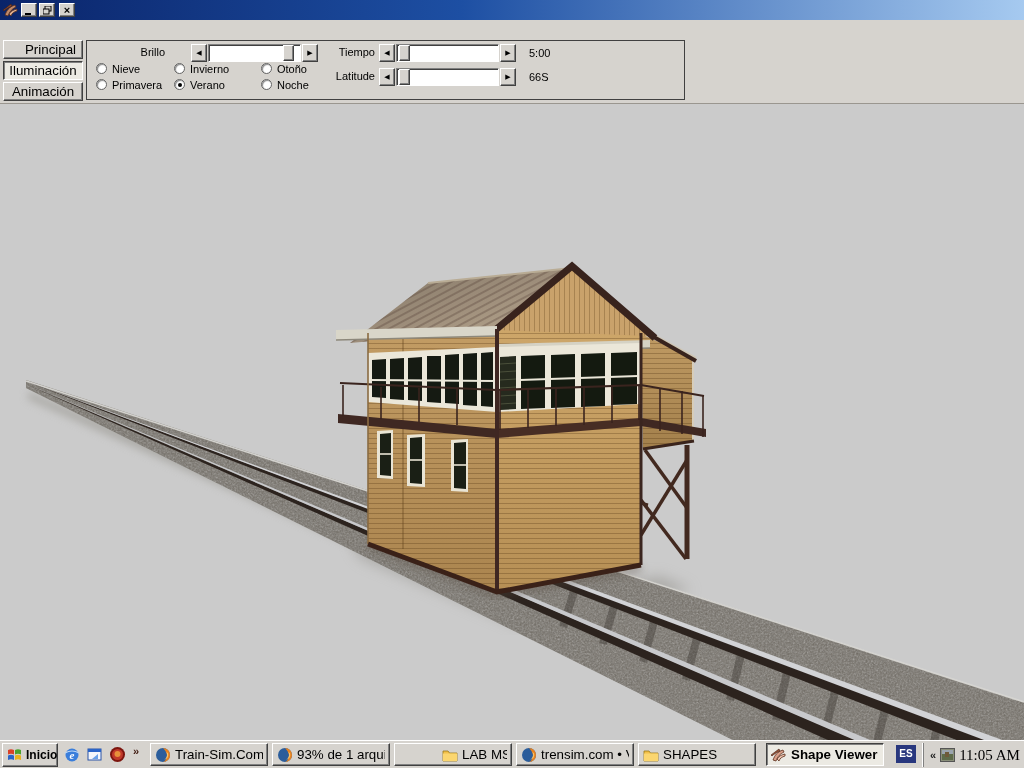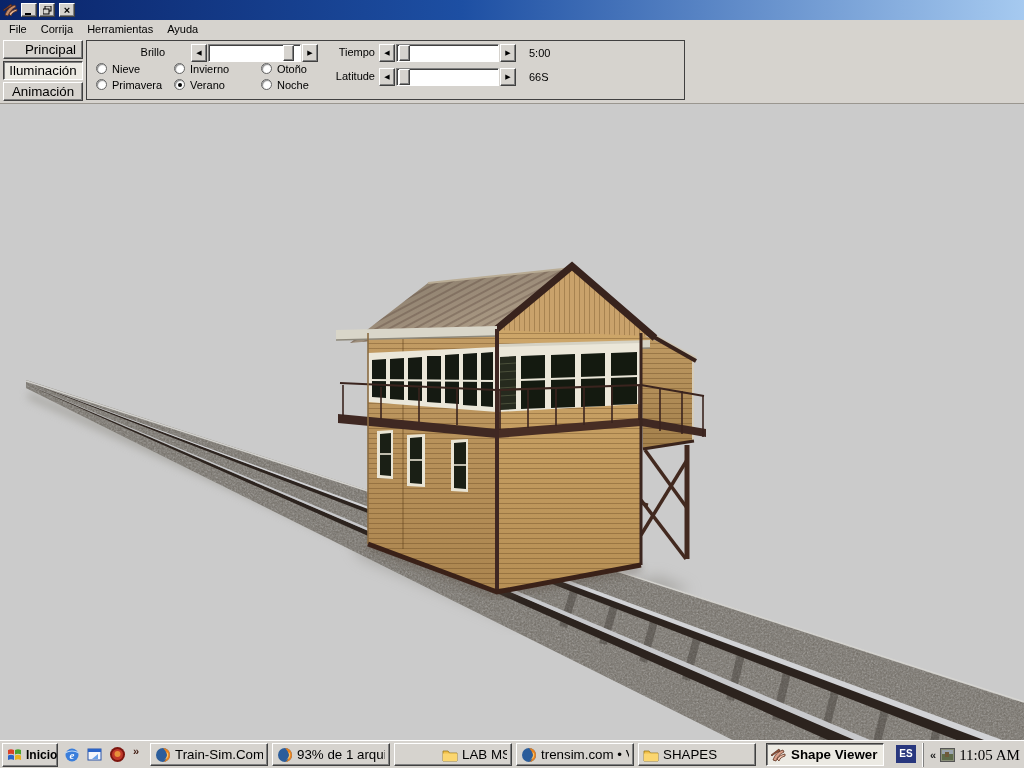--- a/index.html
+++ b/index.html
@@ -75,26 +75,20 @@
       </span>
     <span class="winbtn raised">
         <svg width="9" height="9" viewBox="0 0 9 9">
           <rect x="2" y="0" width="6" height="5" fill="none" stroke="#000"></rect>
           <rect x="0" y="3" width="6" height="5" fill="#d6d3ce" stroke="#000"></rect>
         </svg>
       </span>
     <span class="winbtn raised" style="margin-left:4px;font-weight:bold;font-size:11px;line-height:12px;">×</span>
   </div>
 
-  <div class="menubar">
-    <span class="menu-item">File</span>
-    <span class="menu-item">Corrija</span>
-    <span class="menu-item">Herramientas</span>
-    <span class="menu-item">Ayuda</span>
-  </div>
 
   <div class="toolbar">
     <button class="side-tab raised" style="top:2px;padding-left:15px;">Principal</button>
     <button class="side-tab pressed" style="top:23px;">Iluminación</button>
     <button class="side-tab raised" style="top:44px;">Animación</button>
 
     <div class="panel">
 
       <span class="plabel" style="left:18px; top:5px; width:60px;">Brillo</span>
       <span class="arrowbtn raised" style="left:104px; top:3px;">◀</span>

